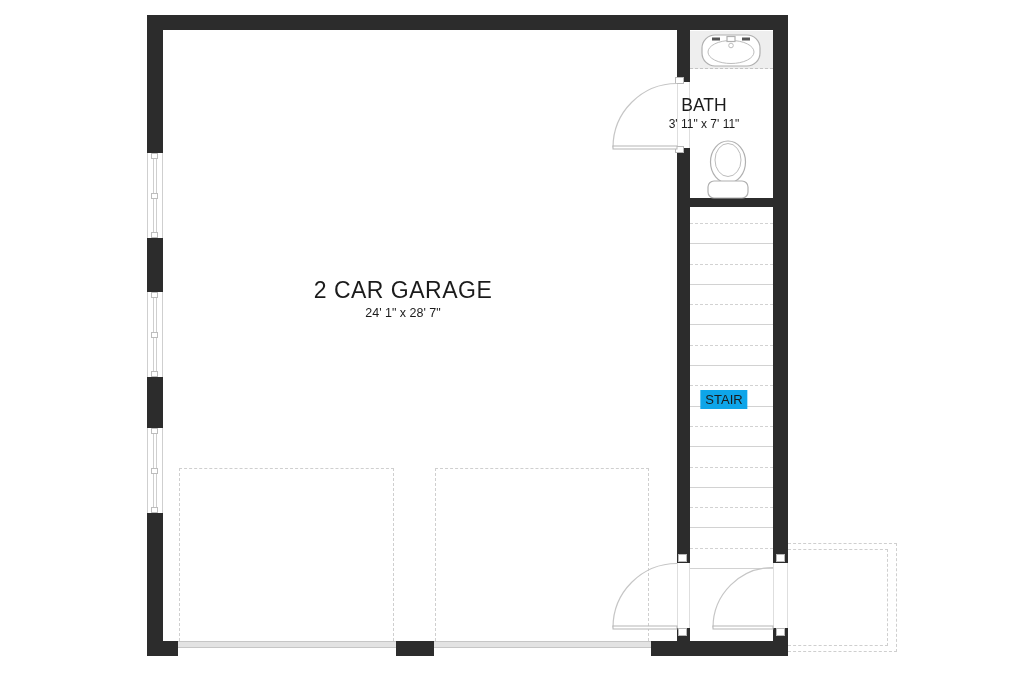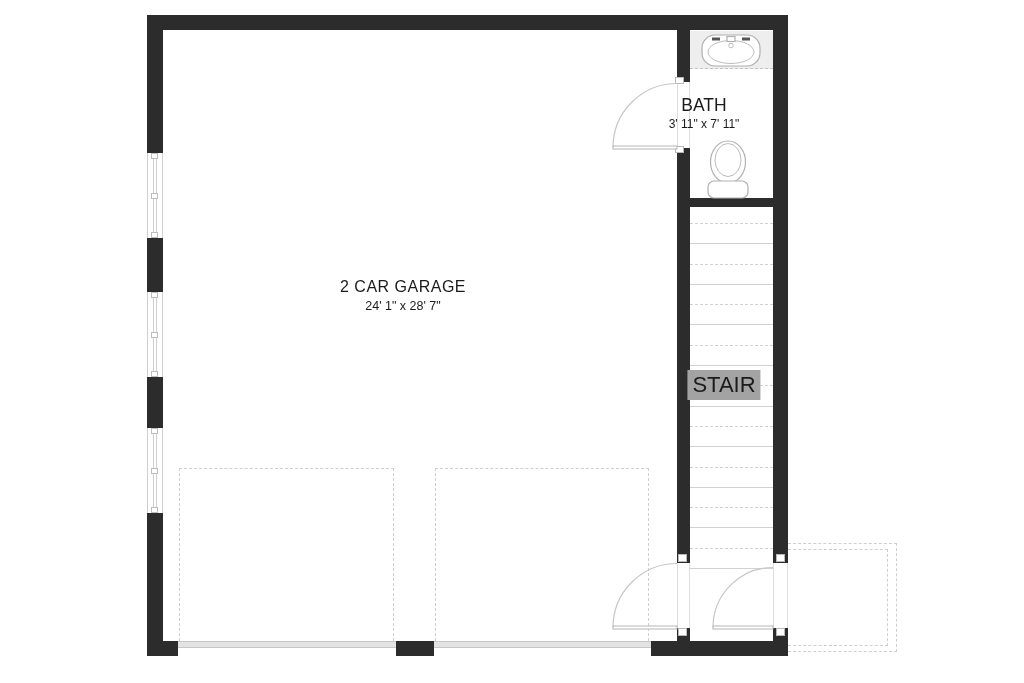--- a/index.html
+++ b/index.html
@@ -32,25 +32,25 @@
   .tread.s{border-top:1px solid var(--line,#d2d2d2);}
   
   .sym{position:absolute;left:0;top:0;z-index:7;}
   .arc{fill:none;stroke:#c6c6c6;stroke-width:1.2;}
   .leaf{fill:#fff;stroke:#b5b5b5;stroke-width:1;}
   .fx{fill:#fff;stroke:#b0b0b0;stroke-width:1.2;}
   .fxi{fill:none;stroke:#bdbdbd;stroke-width:1;}
   .fxd{fill:#555;stroke:none;}
   
   .label{position:absolute;transform:translateX(-50%);text-align:center;white-space:nowrap;z-index:9;}
-  .nm-lg{font-size:16px;line-height:1.0;letter-spacing:.5px;}
+  .nm-lg{font-size:23px;line-height:1.0;letter-spacing:.5px;}
   .sz-lg{font-size:12.5px;margin-top:4px;}
   .nm-md{font-size:17.5px;line-height:1.0;}
   .sz-md{font-size:12px;margin-top:2px;}
-  .nm-stair{font-size:22px;background:#a3a3a3;padding:2px 5px;}
+  .nm-stair{font-size:13px;background:#0ea5e9;padding:2px 5px;margin-top:20px;}
   .z5{z-index:5}.z4{z-index:4}.z2{z-index:2}.z1{z-index:1}
 </style>
 </head>
 <body>
 
 <div class="canvas">
 
   <div class="landing z1" style="left:788px;top:543px;width:109px;height:109px;"></div>
   <div class="landing z1" style="left:788px;top:549px;width:100px;height:97px;"></div>
 

